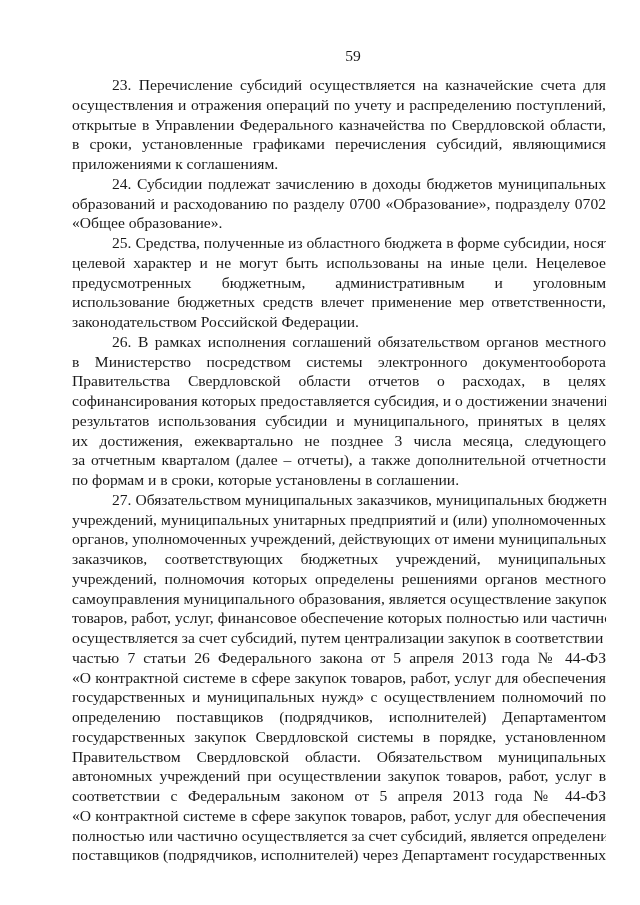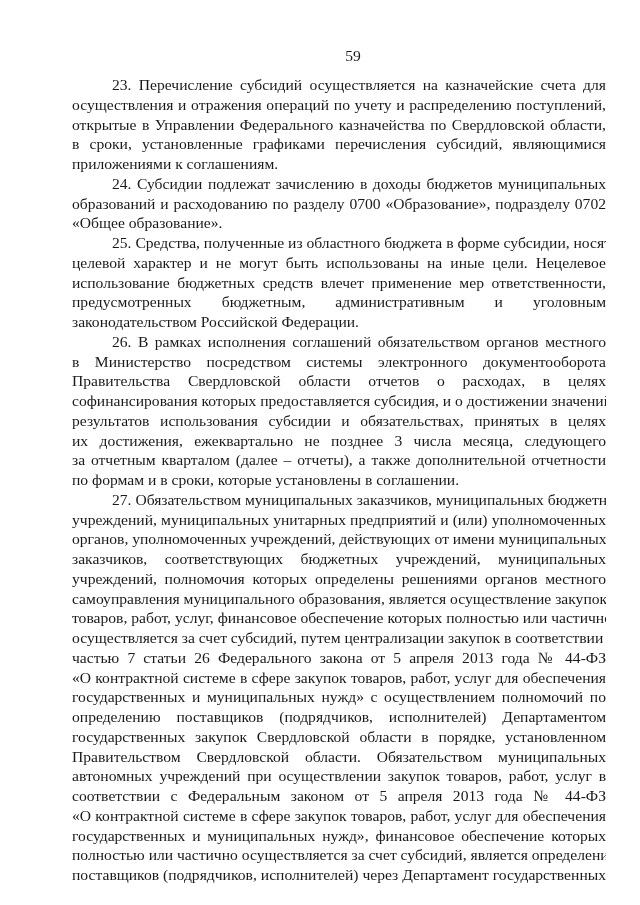--- a/index.html
+++ b/index.html
@@ -37,50 +37,49 @@
         <span class="line last">приложениями к соглашениям.</span>
       </div>
     <div class="para">
         <span class="line first">24. Субсидии подлежат зачислению в доходы бюджетов муниципальных</span>
         <span class="line">образований и расходованию по разделу 0700 «Образование», подразделу 0702</span>
         <span class="line last">«Общее образование».</span>
       </div>
     <div class="para">
         <span class="line first">25. Средства, полученные из областного бюджета в форме субсидии, носят</span>
         <span class="line">целевой характер и не могут быть использованы на иные цели. Нецелевое</span>
+        <span class="line">предусмотренных бюджетным, административным и уголовным</span>
         <span class="line">использование бюджетных средств влечет применение мер ответственности,</span>
-        <span class="line">предусмотренных бюджетным, административным и уголовным</span>
         <span class="line last">законодательством Российской Федерации.</span>
       </div>
     <div class="para">
         <span class="line first">26. В рамках исполнения соглашений обязательством органов местного</span>
         <span class="line">в Министерство посредством системы электронного документооборота</span>
         <span class="line">Правительства Свердловской области отчетов о расходах, в целях</span>
         <span class="line">софинансирования которых предоставляется субсидия, и о достижении значений</span>
-        <span class="line">результатов использования субсидии и обязательствах, принятых в целях</span>
+        <span class="line">результатов использования субсидии и муниципального, принятых в целях</span>
         <span class="line">их достижения, ежеквартально не позднее 3 числа месяца, следующего</span>
         <span class="line">за отчетным кварталом (далее – отчеты), а также дополнительной отчетности</span>
         <span class="line last">по формам и в сроки, которые установлены в соглашении.</span>
       </div>
     <div class="para">
         <span class="line first">27. Обязательством муниципальных заказчиков, муниципальных бюджетных</span>
         <span class="line">учреждений, муниципальных унитарных предприятий и (или) уполномоченных</span>
         <span class="line">органов, уполномоченных учреждений, действующих от имени муниципальных</span>
         <span class="line">заказчиков, соответствующих бюджетных учреждений, муниципальных</span>
         <span class="line">учреждений, полномочия которых определены решениями органов местного</span>
         <span class="line">самоуправления муниципального образования, является осуществление закупок</span>
         <span class="line">товаров, работ, услуг, финансовое обеспечение которых полностью или частично</span>
         <span class="line">осуществляется за счет субсидий, путем централизации закупок в соответствии с</span>
         <span class="line">частью 7 статьи 26 Федерального закона от 5 апреля 2013 года № 44-ФЗ</span>
         <span class="line">«О контрактной системе в сфере закупок товаров, работ, услуг для обеспечения</span>
         <span class="line">государственных и муниципальных нужд» с осуществлением полномочий по</span>
         <span class="line">определению поставщиков (подрядчиков, исполнителей) Департаментом</span>
-        <span class="line">государственных закупок Свердловской области в порядке, установленном</span>
+        <span class="line">государственных закупок Свердловской системы в порядке, установленном</span>
         <span class="line">Правительством Свердловской области. Обязательством муниципальных</span>
         <span class="line">автономных учреждений при осуществлении закупок товаров, работ, услуг в</span>
         <span class="line">соответствии с Федеральным законом от 5 апреля 2013 года № 44-ФЗ</span>
         <span class="line">«О контрактной системе в сфере закупок товаров, работ, услуг для обеспечения</span>
-        <span class="line">государственных и муниципальных нужд», финансовое обеспечение которых</span>
         <span class="line">полностью или частично осуществляется за счет субсидий, является определение</span>
         <span class="line">поставщиков (подрядчиков, исполнителей) через Департамент государственных</span>
       </div>
   </div>
 </div>
 
 </body></html>

